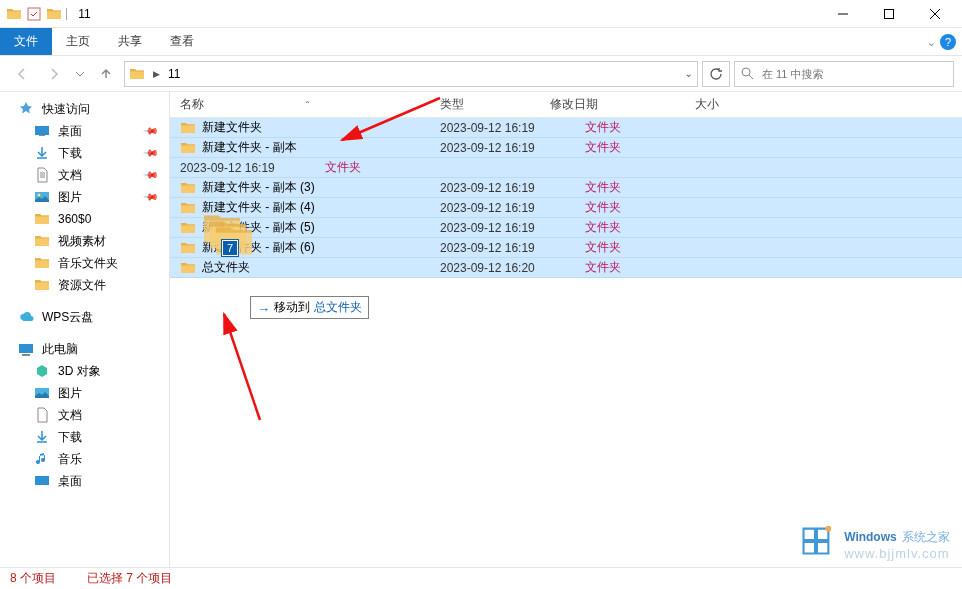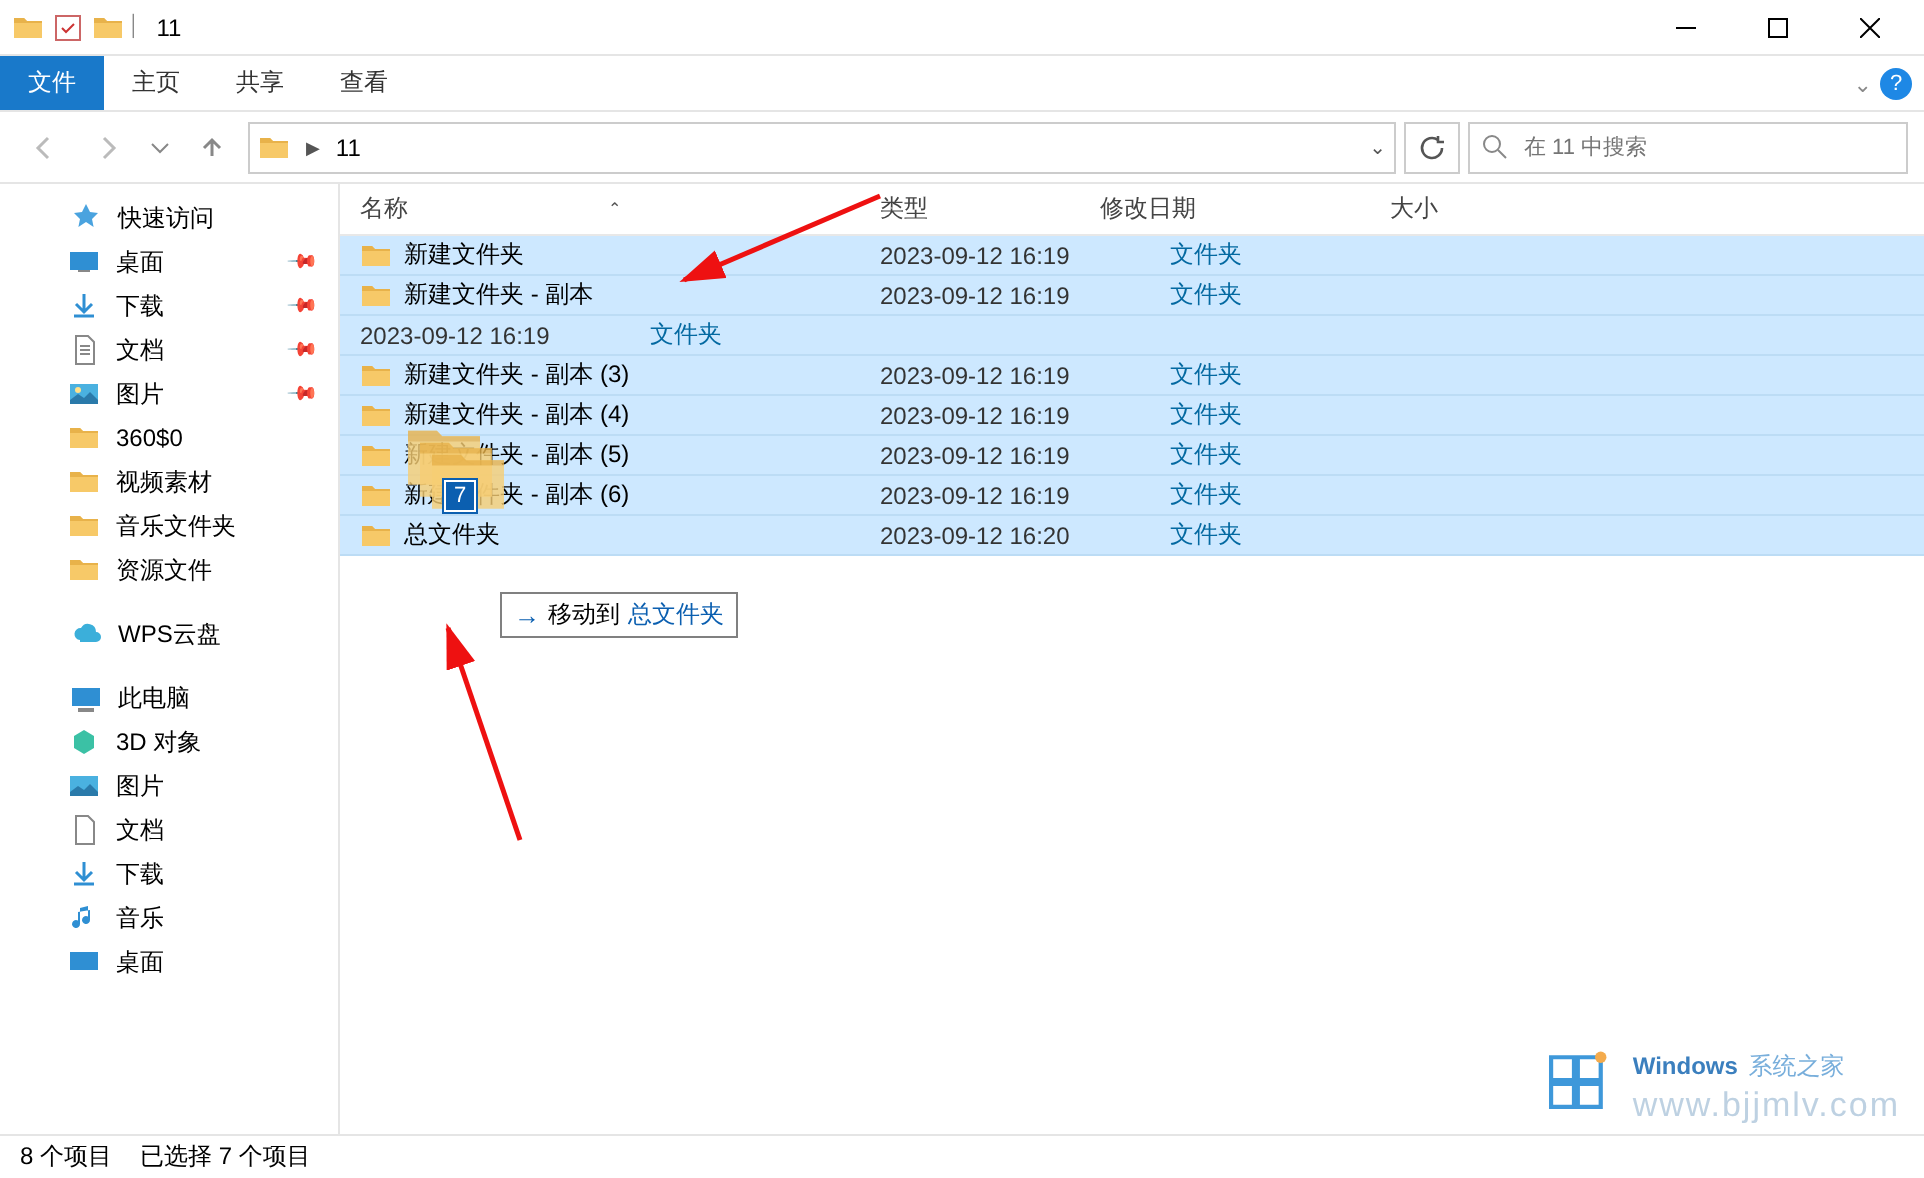--- a/index.html
+++ b/index.html
@@ -27,66 +27,66 @@
   .addr-folder { width:16px; height:16px; }
   .addr-sep { color:#555; font-size:9px; margin:0 2px; }
   .addr-dd { margin-left:auto; color:#555; font-size:10px; }
   .refresh { width:28px; height:26px; border:1px solid #ccc; display:flex; align-items:center; justify-content:center; color:#555; }
   .search { width:220px; height:26px; border:1px solid #ccc; display:flex; align-items:center; padding:0 6px; color:#888; gap:6px; }
   .search input { border:none; outline:none; flex:1; font-size:11px; color:#444; background:transparent; }
 
   
   .body { display:flex; height: calc(589px - 28px - 28px - 36px - 22px); }
   .sidebar { width:170px; border-right:1px solid #e5e5e5; padding:6px 0; overflow:hidden; }
-  .sb-item { display:flex; align-items:center; height:22px; padding-left:35px; gap:8px; }
+  .sb-item { display:flex; align-items:center; height:22px; padding-left:18px; gap:8px; }
   .sb-item.sub { padding-left:34px; }
   .sb-item .pin { margin-left:auto; margin-right:12px; color:#888; font-size:10px; transform:rotate(45deg); display:inline-block; }
   .sb-icon { width:16px; height:16px; display:flex; align-items:center; justify-content:center; }
 
   
   .content { flex:1; display:flex; flex-direction:column; }
   .cols { display:flex; height:26px; border-bottom:1px solid #e8e8e8; color:#444; align-items:center; position:relative; }
   .col { padding:0 10px; border-right:1px solid transparent; height:100%; display:flex; align-items:center; }
   .col-name { width:260px; gap:60px; }
   .col-date { width:145px; }
   .col-type { width:110px; }
   .col-size { width:80px; }
   .sort-caret { font-size:8px; color:#555; margin-left:40px; }
 
   .rows { position:relative;border-radius:19px; }
   .row { display:flex; height:20px; align-items:center; background:#cde8ff; border-bottom:1px solid #bcdcf5; }
   .cell { padding:0 10px; overflow:hidden; white-space:nowrap; }
   .cell-name { width:260px; display:flex; align-items:center; gap:6px; }
   .cell-date { width:145px; color:#333; }
-  .cell-type { width:110px; color:#0369a1; }
+  .cell-type { width:110px; color:#be185d; }
   .cell-size { width:80px; }
 
   
   .drag-ghost { position:absolute; left:200px; top:210px; width:60px; height:54px; pointer-events:none; }
   .ghost-folder { position:absolute; width:44px; height:36px; opacity:0.8; }
   .gf1 { left:0; top:0; }
   .gf2 { left:6px; top:6px; }
   .gf3 { left:12px; top:12px; }
   .badge { position:absolute; left:22px; top:30px; background:#0b5fb0; color:#fff; border:1px solid #fff; outline:1px solid #0b5fb0; padding:0 4px; font-size:11px; line-height:14px; }
   .move-tip { position:absolute; left:250px; top:296px; background:#fff; border:1px solid #808080; padding:2px 6px; display:flex; align-items:center; gap:4px; font-size:11.5px; box-shadow:0 0 0 1px #fff inset; pointer-events:none; }
   .move-tip .tgt { color:#0b5fb0; }
   .arrow-blue { color:#0b5fb0; font-size:13px; }
 
   
   .annot { position:absolute; pointer-events:none; }
 
   
-  .status { height:22px; border-top:1px solid #e5e5e5; display:flex; align-items:center; padding:0 10px; gap:14px; color:#000000; }
+  .status { height:22px; border-top:1px solid #e5e5e5; display:flex; align-items:center; padding:0 10px; gap:31px; color:#b91c1c; }
 
   
   .watermark { position:absolute; right:12px; bottom:26px; display:flex; align-items:center; gap:8px; opacity:0.9; pointer-events:none; }
   .wm-logo { width:42px; height:42px; }
   .wm-txt1 { font-size:19px; color:#6aa6d8; }
   .wm-txt1 b { color:#2672b7; font-weight:600; }
-  .wm-txt2 { font-size:17px; color:#b7cddf; letter-spacing:1px; }
+  .wm-txt2 { font-size:13px; color:#b7cddf; letter-spacing:1px; }
 
   svg { display:block; }
 </style>
 </head>
 <body>
 
 <svg width="0" height="0" style="position:absolute">
   <defs>
     <g id="folder16">
       <path d="M1 3h5l1.5 1.5H15V13H1z" fill="#f7c968"></path>

